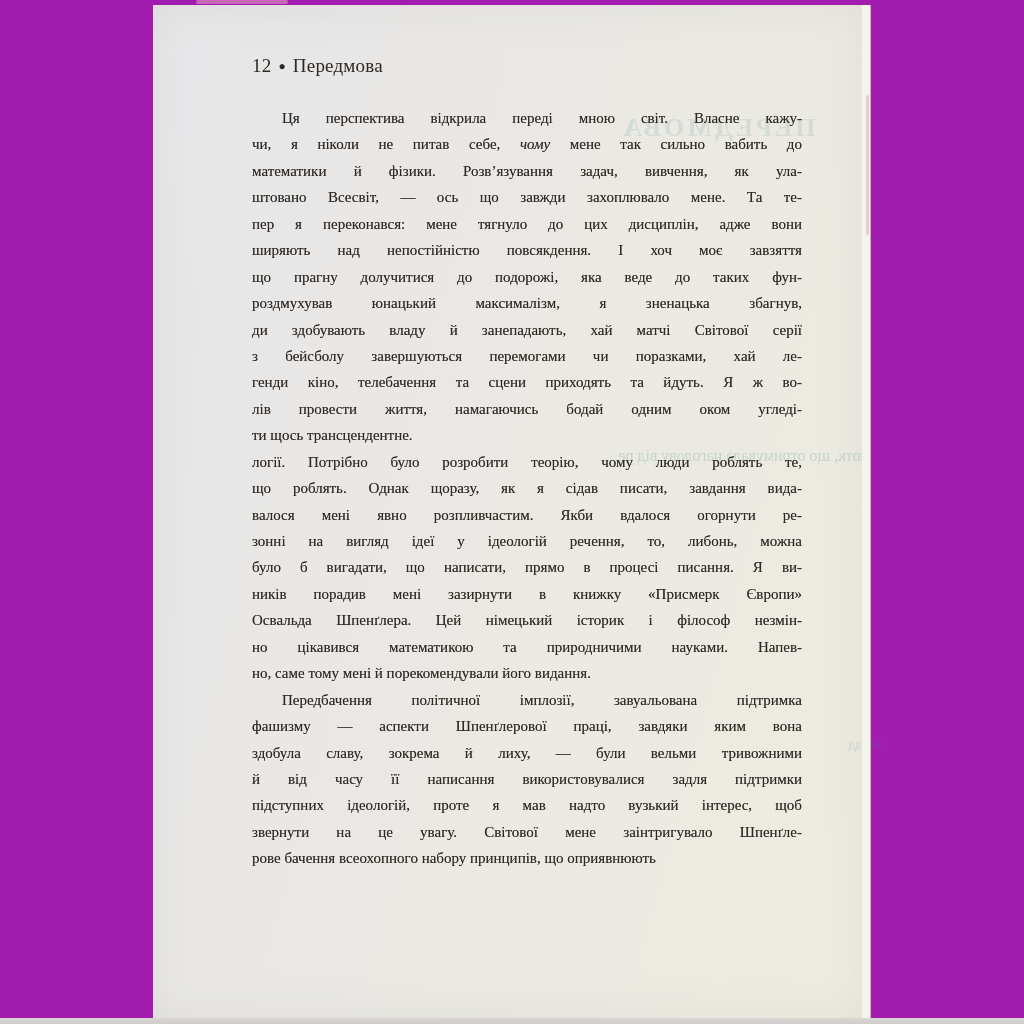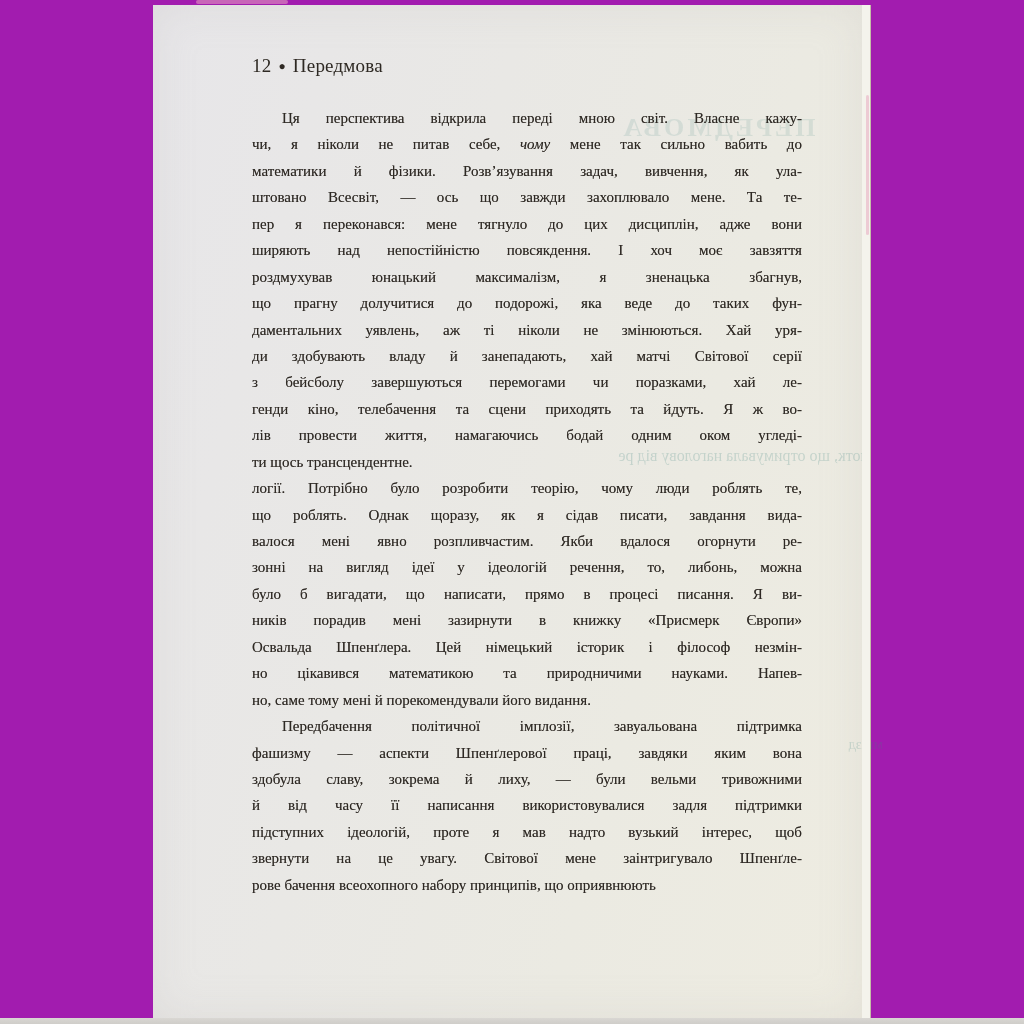--- a/index.html
+++ b/index.html
@@ -88,23 +88,22 @@
     <div class="ghost ghost-line2">ми зд</div>
 
     <div class="body-text">
         <div class="para">
           <div class="line first">Ця перспектива відкрила переді мною світ. Власне кажу-</div>
           <div class="line">чи, я ніколи не питав себе, <i>чому</i> мене так сильно вабить до</div>
           <div class="line">математики й фізики. Розв’язування задач, вивчення, як ула-</div>
           <div class="line">штовано Всесвіт, — ось що завжди захоплювало мене. Та те-</div>
           <div class="line">пер я переконався: мене тягнуло до цих дисциплін, адже вони</div>
           <div class="line">ширяють над непостійністю повсякдення. І хоч моє завзяття</div>
+          <div class="line">що прагну долучитися до подорожі, яка веде до таких фун-</div>
           <div class="line">роздмухував юнацький максималізм, я зненацька збагнув,</div>
-          <div class="line">що прагну долучитися до подорожі, яка веде до таких фун-</div>
-          <div class="line">даментальних уявлень, аж ті ніколи не змінюються. Хай уря-</div>
           <div class="line">ди здобувають владу й занепадають, хай матчі Світової серії</div>
           <div class="line">з бейсболу завершуються перемогами чи поразками, хай ле-</div>
           <div class="line">генди кіно, телебачення та сцени приходять та йдуть. Я ж во-</div>
           <div class="line">лів провести життя, намагаючись бодай одним оком угледі-</div>
           <div class="line last">ти щось трансцендентне.</div>
         </div>
         <div class="para">
           <div class="line">логії. Потрібно було розробити теорію, чому люди роблять те,</div>
           <div class="line">що роблять. Однак щоразу, як я сідав писати, завдання вида-</div>
           <div class="line">валося мені явно розпливчастим. Якби вдалося огорнути ре-</div>

